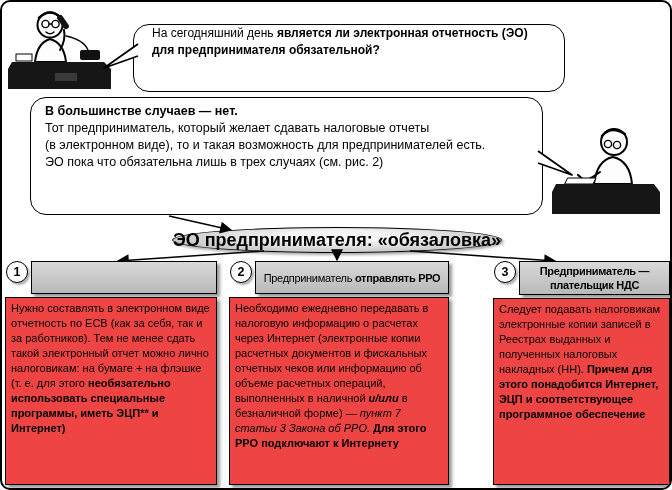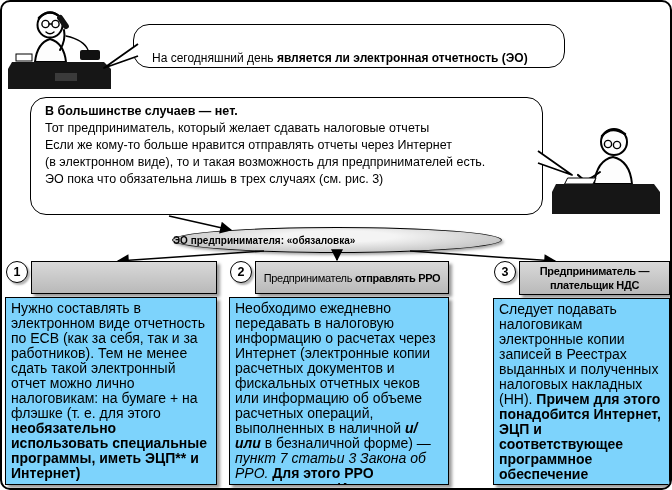--- a/index.html
+++ b/index.html
@@ -9,66 +9,66 @@
     border:2px solid #000; border-radius:10px; background:#fff;
     font-family:"Liberation Sans","DejaVu Sans",sans-serif; color:#000; overflow:hidden;
   }
   .clipart { position:absolute; }
   .clipart-left  { left:6px;  top:4px;   width:110px; height:85px; }
   .clipart-right { left:548px; top:110px; width:114px; height:104px; }
 
   .bubble { position:absolute; background:#fff; border:1.8px solid #000; border-radius:16px; }
   .bubble .tail { position:absolute; }
   .question {
-    left:131px; top:22px; width:432px; height:44px;
-    display:flex; flex-direction:column; justify-content:flex-end;
+    left:131px; top:22px; width:432px; height:68px;
+    display:flex; flex-direction:column; justify-content:flex-start;
     padding:0 18px; font-size:12px; line-height:17px;
   }
   .question .tail { left:-33px; top:16px; }
   .answer {
     left:28px; top:95px; width:513px; height:118px;
     padding:5px 14px; font-size:12.5px; line-height:17px;
   }
   .answer .tail { right:-33px; top:50px; }
   .bubble-lines div { white-space:nowrap; }
 
   .seg-normal { font-weight:normal; }
   .seg-bold { font-weight:bold; }
   .seg-italic { font-style:italic; }
   .seg-bolditalic { font-weight:bold; font-style:italic;text-align:right; }
 
   .ellipse {
     position:absolute; left:170px; top:225px; width:330px; height:26px;
     border:1.5px solid #000; border-radius:50%;
     background:radial-gradient(ellipse at 50% 35%, #f4f4f4 25%, #cacaca 70%, #a8a8a8 100%);
     box-shadow:2px 2px 3px rgba(0,0,0,.35);
-    display:flex; align-items:center; justify-content:flex-start;
-    font-weight:bold; font-size:10px; white-space:nowrap;
+    display:flex; align-items:center; justify-content:center;
+    font-weight:bold; font-size:18px; white-space:nowrap;
   }
   .arrows { position:absolute; left:0; top:0; pointer-events:none; }
 
   .case { position:absolute; top:259px; height:224px; display:flex; flex-direction:column; }
   .case-num {
     position:absolute; left:1px; top:0; width:22px; height:22px;
     background:#fff; border:1.6px solid #000; border-radius:50%;
     display:flex; align-items:center; justify-content:center;
     font-size:12.5px; font-weight:bold; box-shadow:2px 2px 2px rgba(0,0,0,.3); z-index:2;
   }
   .case-header {
     margin-left:26px; min-height:33px; border:1.4px solid #000;
     background:linear-gradient(180deg,#d9d9d9,#b9b9b9);
     box-shadow:3px 3px 3px rgba(0,0,0,.4);
     display:flex; flex-direction:column; align-items:center; justify-content:center;
     font-size:11px; line-height:14px; letter-spacing:-0.3px; text-align:center; padding:2px 3px;
   }
   .case-header div { white-space:nowrap; }
   .case-body {
-    flex:1; margin-top:3px; border:1.4px solid #000; background:#7dd3fc;
+    flex:1; margin-top:3px; border:1.4px solid #000; background:#ef4444;
     box-shadow:3px 3px 3px rgba(0,0,0,.4);
-    padding:3px 5px; font-size:14px; line-height:15px; overflow:hidden;
+    padding:3px 5px; font-size:11px; line-height:15px; overflow:hidden;
   }
 </style>
 </head>
 <body>
 
 <div class="page">
 
   <div class="clipart clipart-left">
     <svg viewBox="0 0 110 85" width="110" height="85">
       <g stroke-linecap="round">
@@ -107,33 +107,33 @@
       </g>
     </svg>
   </div>
 
   <div class="bubble question">
     <svg class="tail" width="38" height="30" viewBox="0 0 38 30">
       <path d="M37 3 L3 27 L37 15" fill="#fff" stroke="#000" stroke-width="1.8" stroke-linejoin="round"></path>
     </svg>
     <div class="bubble-lines">
         <div><span class="seg-normal">На сегодняшний день </span><span class="seg-bold">является ли электронная отчетность (ЭО)</span></div>
+        <div><span class="seg-bold">для предпринимателя обязательной?</span></div>
       </div>
   </div>
 
   <div class="bubble answer">
     <svg class="tail" width="38" height="30" viewBox="0 0 38 30">
       <path d="M1 3 L35 27 L1 15" fill="#fff" stroke="#000" stroke-width="1.8" stroke-linejoin="round"></path>
     </svg>
     <div class="bubble-lines">
         <div><span class="seg-bold">В большинстве случаев — нет.</span></div>
         <div><span class="seg-normal">Тот предприниматель, который желает сдавать налоговые отчеты</span></div>
-        <div><span class="seg-normal">Если же кому-то больше нравится отправлять отчеты через Интернет</span></div>
         <div><span class="seg-normal">(в электронном виде), то и такая возможность для предпринимателей есть.</span></div>
-        <div><span class="seg-normal">ЭО пока что обязательна лишь в трех случаях (см. рис. 3)</span></div>
+        <div><span class="seg-normal">ЭО пока что обязательна лишь в трех случаях (см. рис. 2)</span></div>
       </div>
   </div>
 
   <div class="ellipse">
     <span>ЭО предпринимателя: «обязаловка»</span>
   </div>
 
   <svg class="arrows" width="672" height="490" viewBox="0 0 672 490">
     <defs>
       <marker id="ah" viewBox="0 0 10 10" refX="9" refY="5" markerWidth="9" markerHeight="8" orient="auto">

